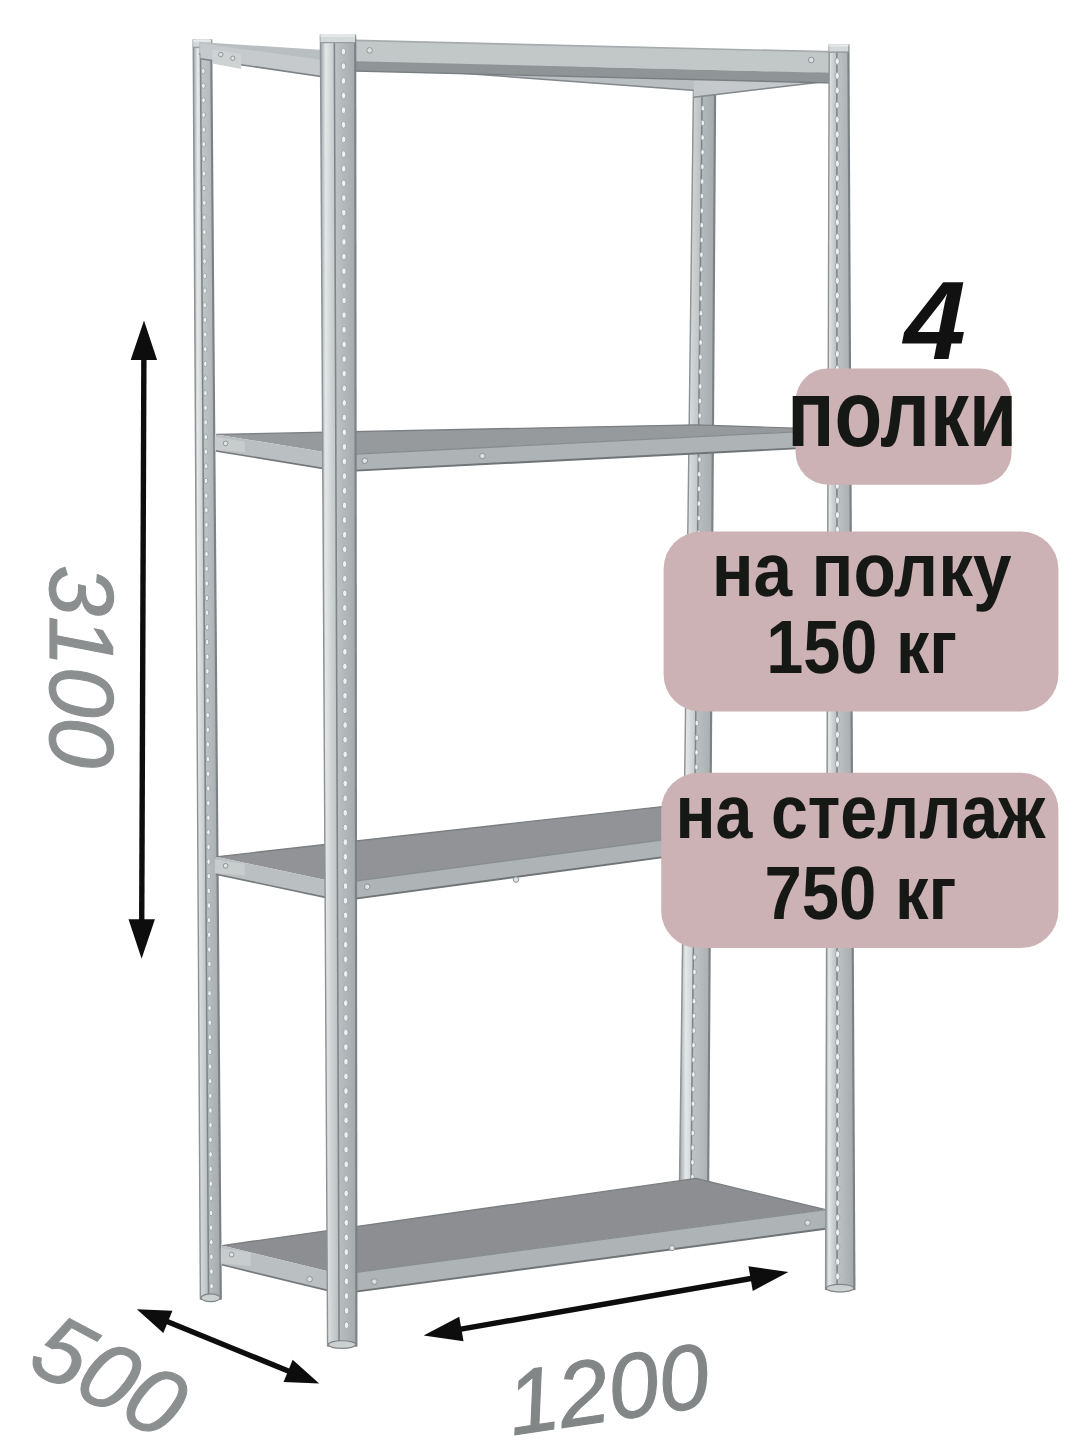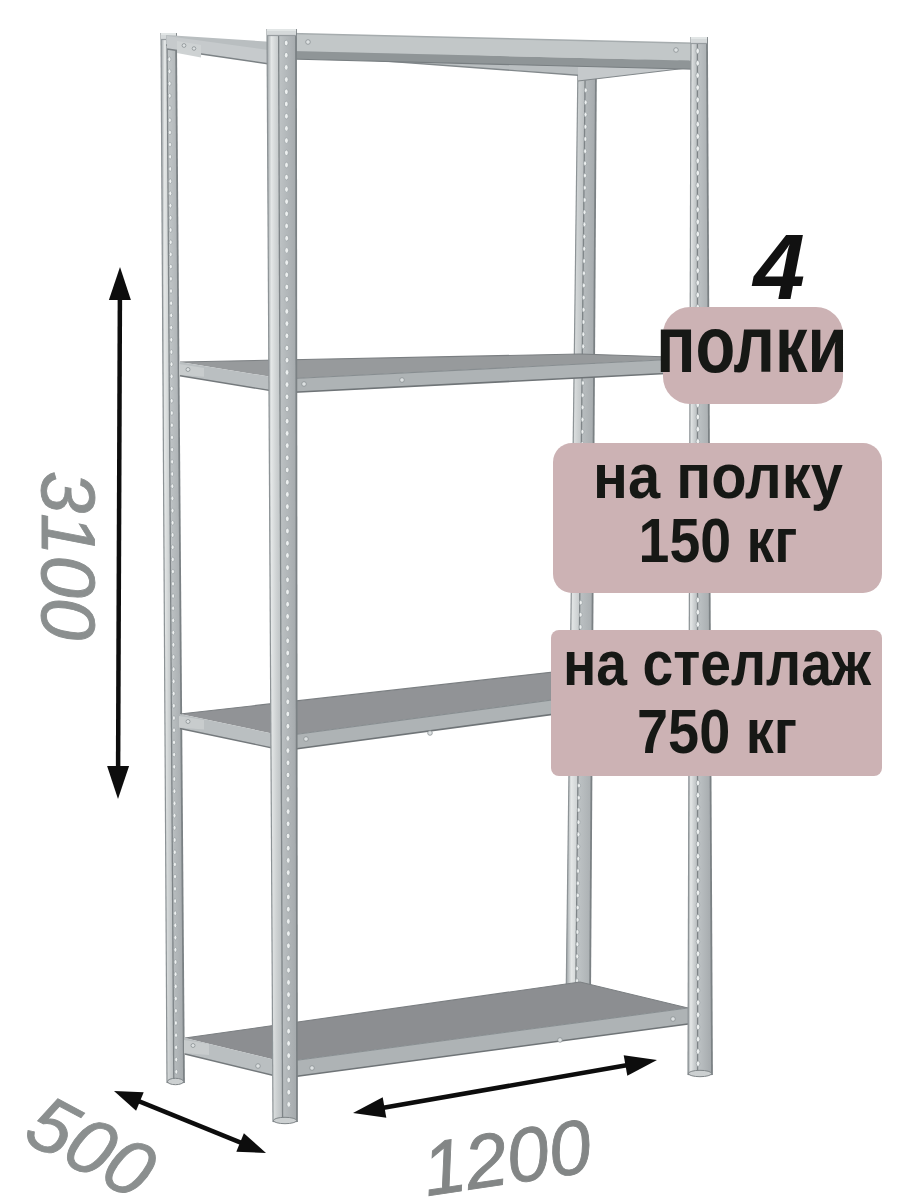--- a/index.html
+++ b/index.html
@@ -509,21 +509,21 @@
 
 <text transform="translate(21,1140) rotate(28)" font-size="78" font-style="italic" fill="#8b8f8f" stroke="#8b8f8f" stroke-width="0.9">500</text>
 </svg>
 
 <div style="position:absolute;left:744px;top:221px;width:70px;font:bold italic 93px/1 'Liberation Sans',sans-serif;color:#111;text-align:center;">4</div>
 
 <div class="tag" style="left:663px;top:307px;width:180px;height:97px;border-radius:27px;">
   <div class="ln" style="margin-top:-3px;font-size:79px;line-height:82px;transform:translateX(-50.5%) scaleX(0.824);">полки</div>
 </div>
 
-<div class="tag" style="left:553px;top:443px;width:329px;height:150px;border-radius:19px;">
+<div class="tag" style="left:553px;top:443px;width:329px;height:150px;border-radius:31px;">
   <div class="ln" style="margin-top:2px;font-size:63px;line-height:63px;transform:translateX(-50%) scaleX(0.918);">на полку</div>
   <div class="ln" style="font-size:63px;line-height:64px;transform:translateX(-50%) scaleX(0.881);">150 кг</div>
 </div>
 
-<div class="tag" style="left:551px;top:630px;width:331px;height:146px;border-radius:8px;">
+<div class="tag" style="left:551px;top:644px;width:331px;height:146px;border-radius:31px;">
   <div class="ln" style="margin-top:2px;font-size:63px;line-height:63px;transform:translateX(-50%) scaleX(0.877);">на стеллаж</div>
   <div class="ln" style="margin-top:4px;font-size:63px;line-height:64px;transform:translateX(-50%) scaleX(0.887);">750 кг</div>
 </div>
 </div>
 </body></html>

